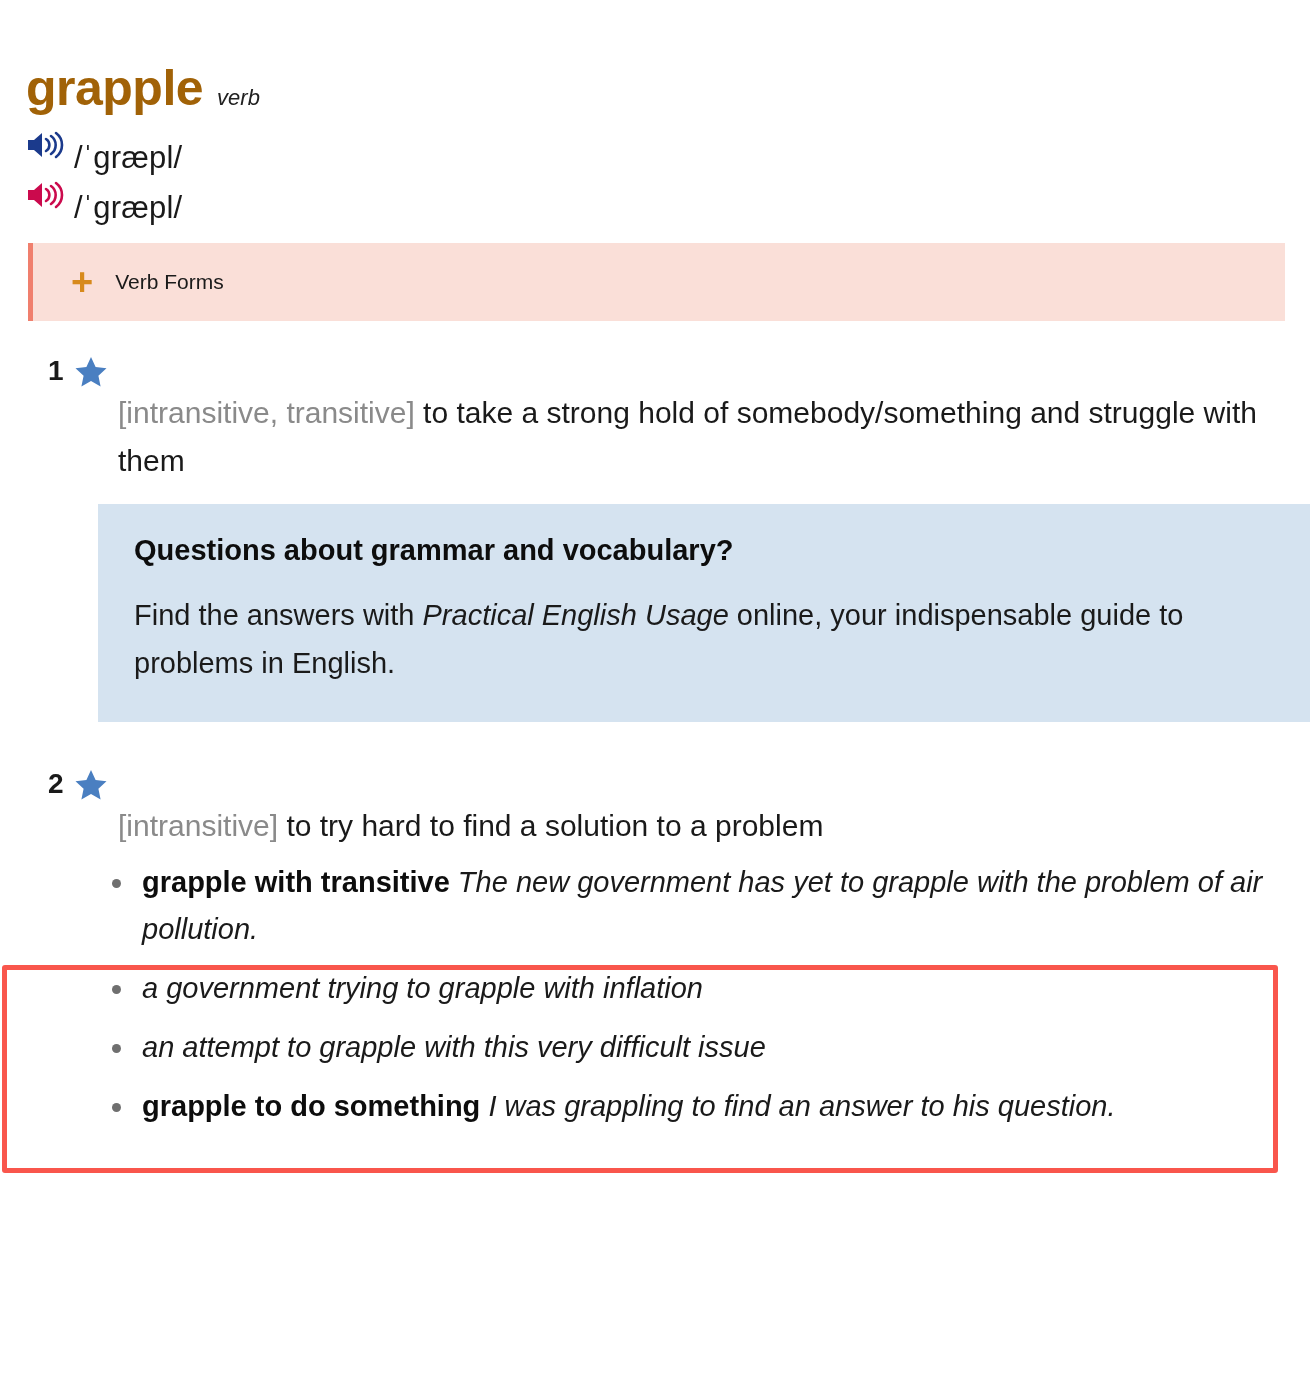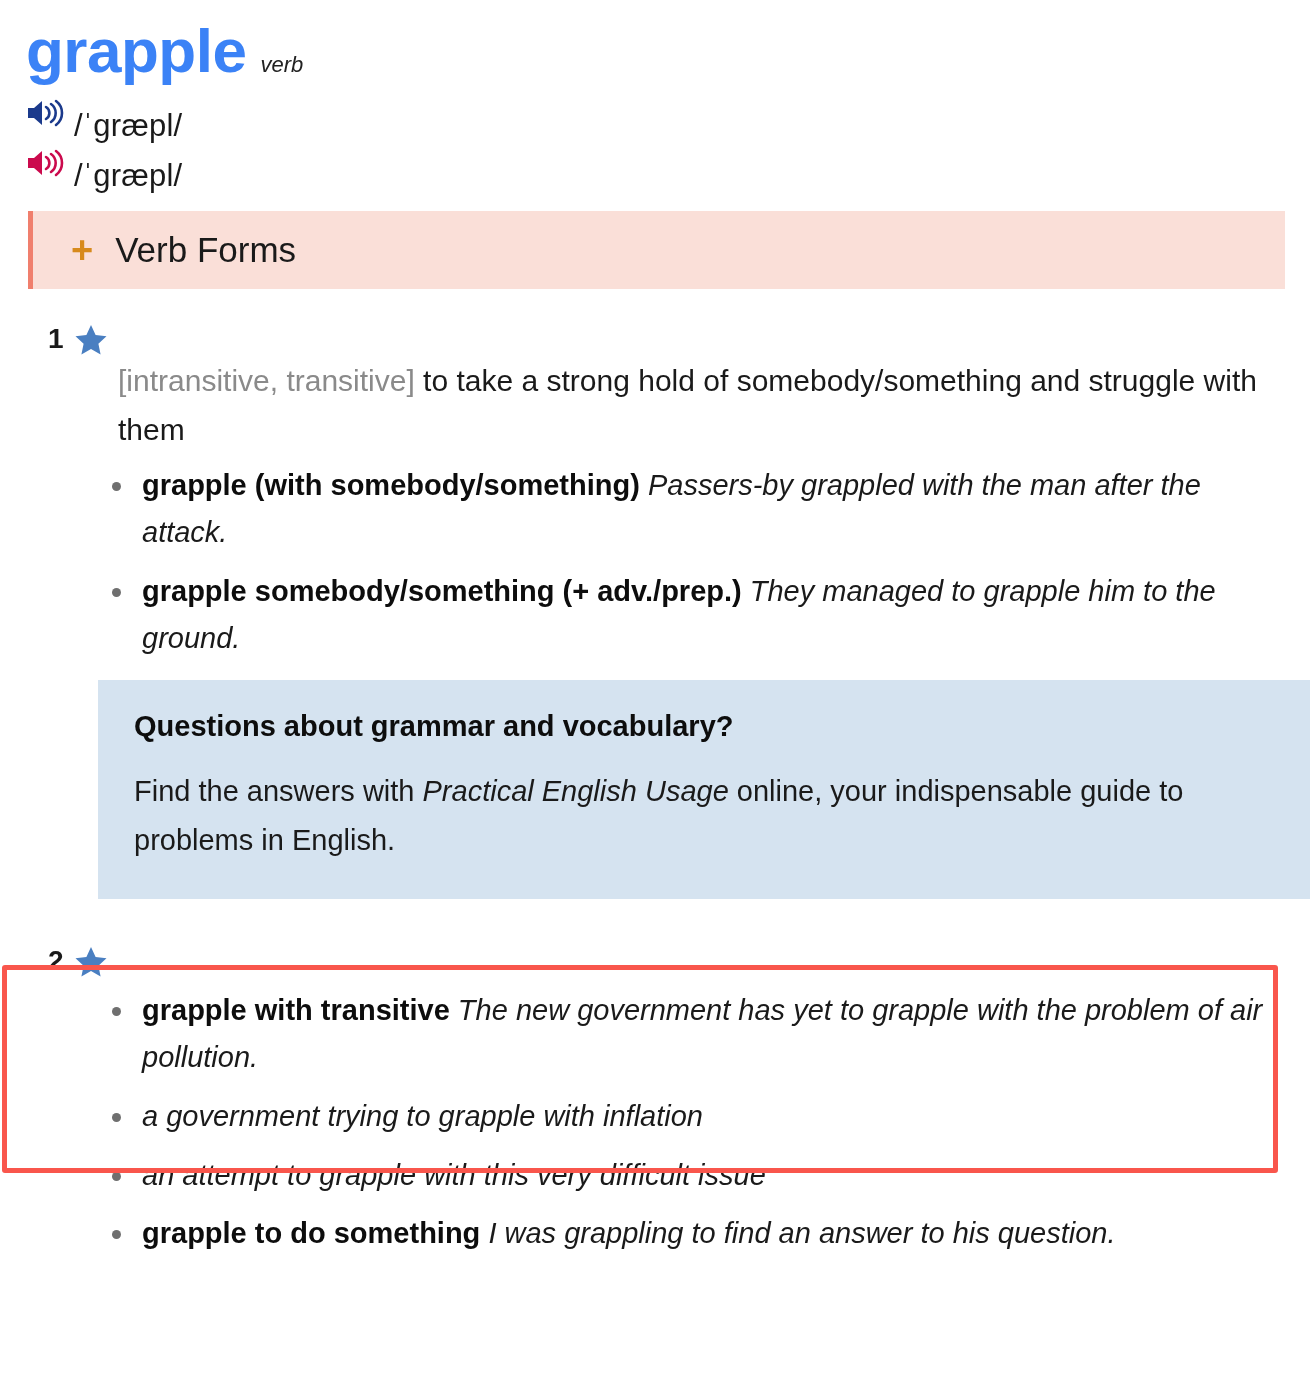--- a/index.html
+++ b/index.html
@@ -22,25 +22,26 @@
   }
 
   
   .headword-row {
     display: flex;
     align-items: baseline;
     gap: 14px;
     margin: 0 0 6px 0;
   }
   .headword {
-    font-size: 62px;
-    font-weight: bold;
-    color: #3b82f6;
+    font-size: 50px;
+    font-weight: bold;
+    color: #a16207;
     letter-spacing: -0.5px;
     line-height: 1.05;
+    margin-top: 44px;
   }
   .pos {
     font-size: 22px;
     font-style: italic;
     color: #222222;
     font-weight: normal;
   }
 
   
   .pron-row {
@@ -79,21 +80,21 @@
   }
   .plus-icon {
     color: #d78a1c;
     font-size: 38px;
     font-weight: bold;
     line-height: 1;
     margin-right: 22px;
     display: inline-block;
   }
   .verbforms-label {
-    font-size: 35px;
+    font-size: 21px;
     color: #1a1a1a;
   }
 
   
   .senses { margin-top: 28px; }
 
   .sense {
     position: relative;
     padding-left: 0;
   }
@@ -261,30 +262,20 @@
       <div class="sense-head">
         <span class="sense-num">1</span>
         <span class="star">
           <svg viewBox="0 0 34 34" width="34" height="34" aria-hidden="true">
             <path d="M17 2 L21.6 12.1 L32.5 13.3 L24.4 20.7 L26.6 31.4 L17 26 L7.4 31.4 L9.6 20.7 L1.5 13.3 L12.4 12.1 Z" fill="#4a7fc1"></path>
           </svg>
         </span>
         <span class="sense-text"><span class="gram">[intransitive, transitive]</span><span> to take a strong hold of somebody/something and struggle with them</span></span>
       </div>
 
-      <ul class="examples">
-        <li>
-          <span class="pattern">grapple (with somebody/something)</span>
-          <span class="ex">Passers-by grappled with the man after the attack.</span>
-        </li>
-        <li>
-          <span class="pattern">grapple somebody/something (+ adv./prep.)</span>
-          <span class="ex">They managed to grapple him to the ground.</span>
-        </li>
-      </ul>
 
       <div class="callout">
         <div class="callout-title">Questions about grammar and vocabulary?</div>
         <div class="callout-body"><span>Find the answers with </span><b>Practical English Usage</b><span> online, your indispensable guide to problems in English.</span></div>
         <span class="ext-link">
           <svg viewBox="0 0 34 34" width="34" height="34" aria-hidden="true">
             <rect x="3" y="7" width="22" height="22" rx="5" ry="5" fill="none" stroke="#1a7fd4" stroke-width="3.4"></rect>
             <path d="M15 19 L29 5" stroke="#1a7fd4" stroke-width="3.4" stroke-linecap="round"></path>
             <path d="M20 4 H30.5 V14.5" fill="none" stroke="#1a7fd4" stroke-width="3.4" stroke-linecap="round" stroke-linejoin="round"></path>
           </svg>
@@ -293,20 +284,21 @@
     </div>
 
     <div class="sense sense2-wrap">
       <div class="sense-head">
         <span class="sense-num">2</span>
         <span class="star">
           <svg viewBox="0 0 34 34" width="34" height="34" aria-hidden="true">
             <path d="M17 2 L21.6 12.1 L32.5 13.3 L24.4 20.7 L26.6 31.4 L17 26 L7.4 31.4 L9.6 20.7 L1.5 13.3 L12.4 12.1 Z" fill="#4a7fc1"></path>
           </svg>
         </span>
+        <span class="sense-text"><span class="gram">[intransitive]</span><span> to try hard to find a solution to a problem</span></span>
       </div>
 
       <ul class="examples">
         <li>
           <span class="pattern">grapple with transitive</span>
           <span class="ex">The new government has yet to grapple with the problem of air pollution.</span>
         </li>
       </ul>
 
       <ul class="examples tight">

